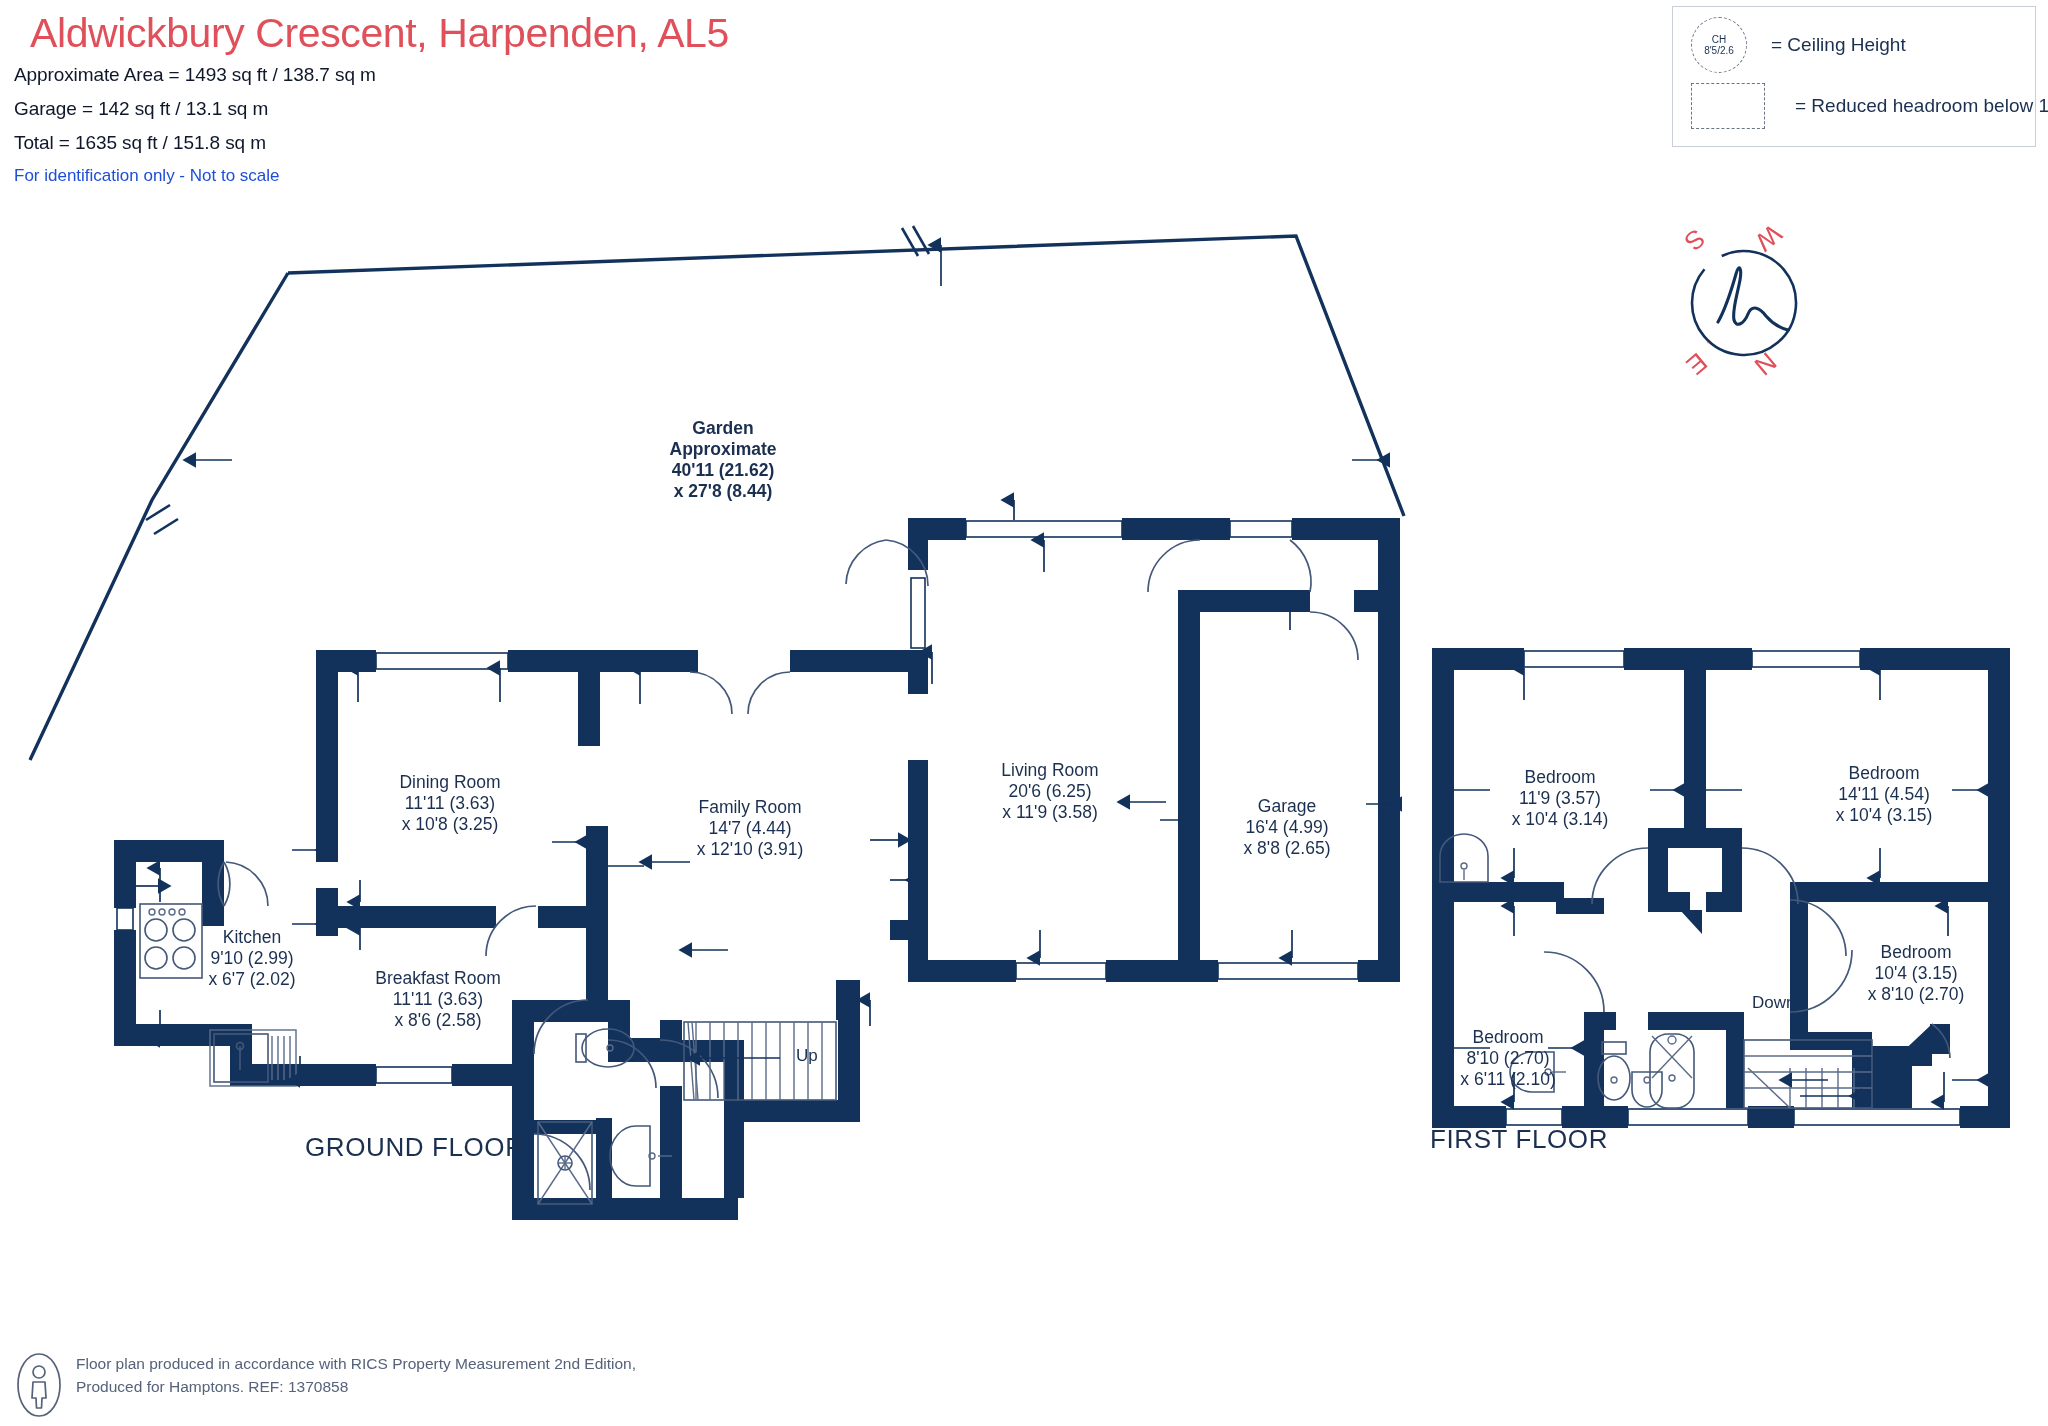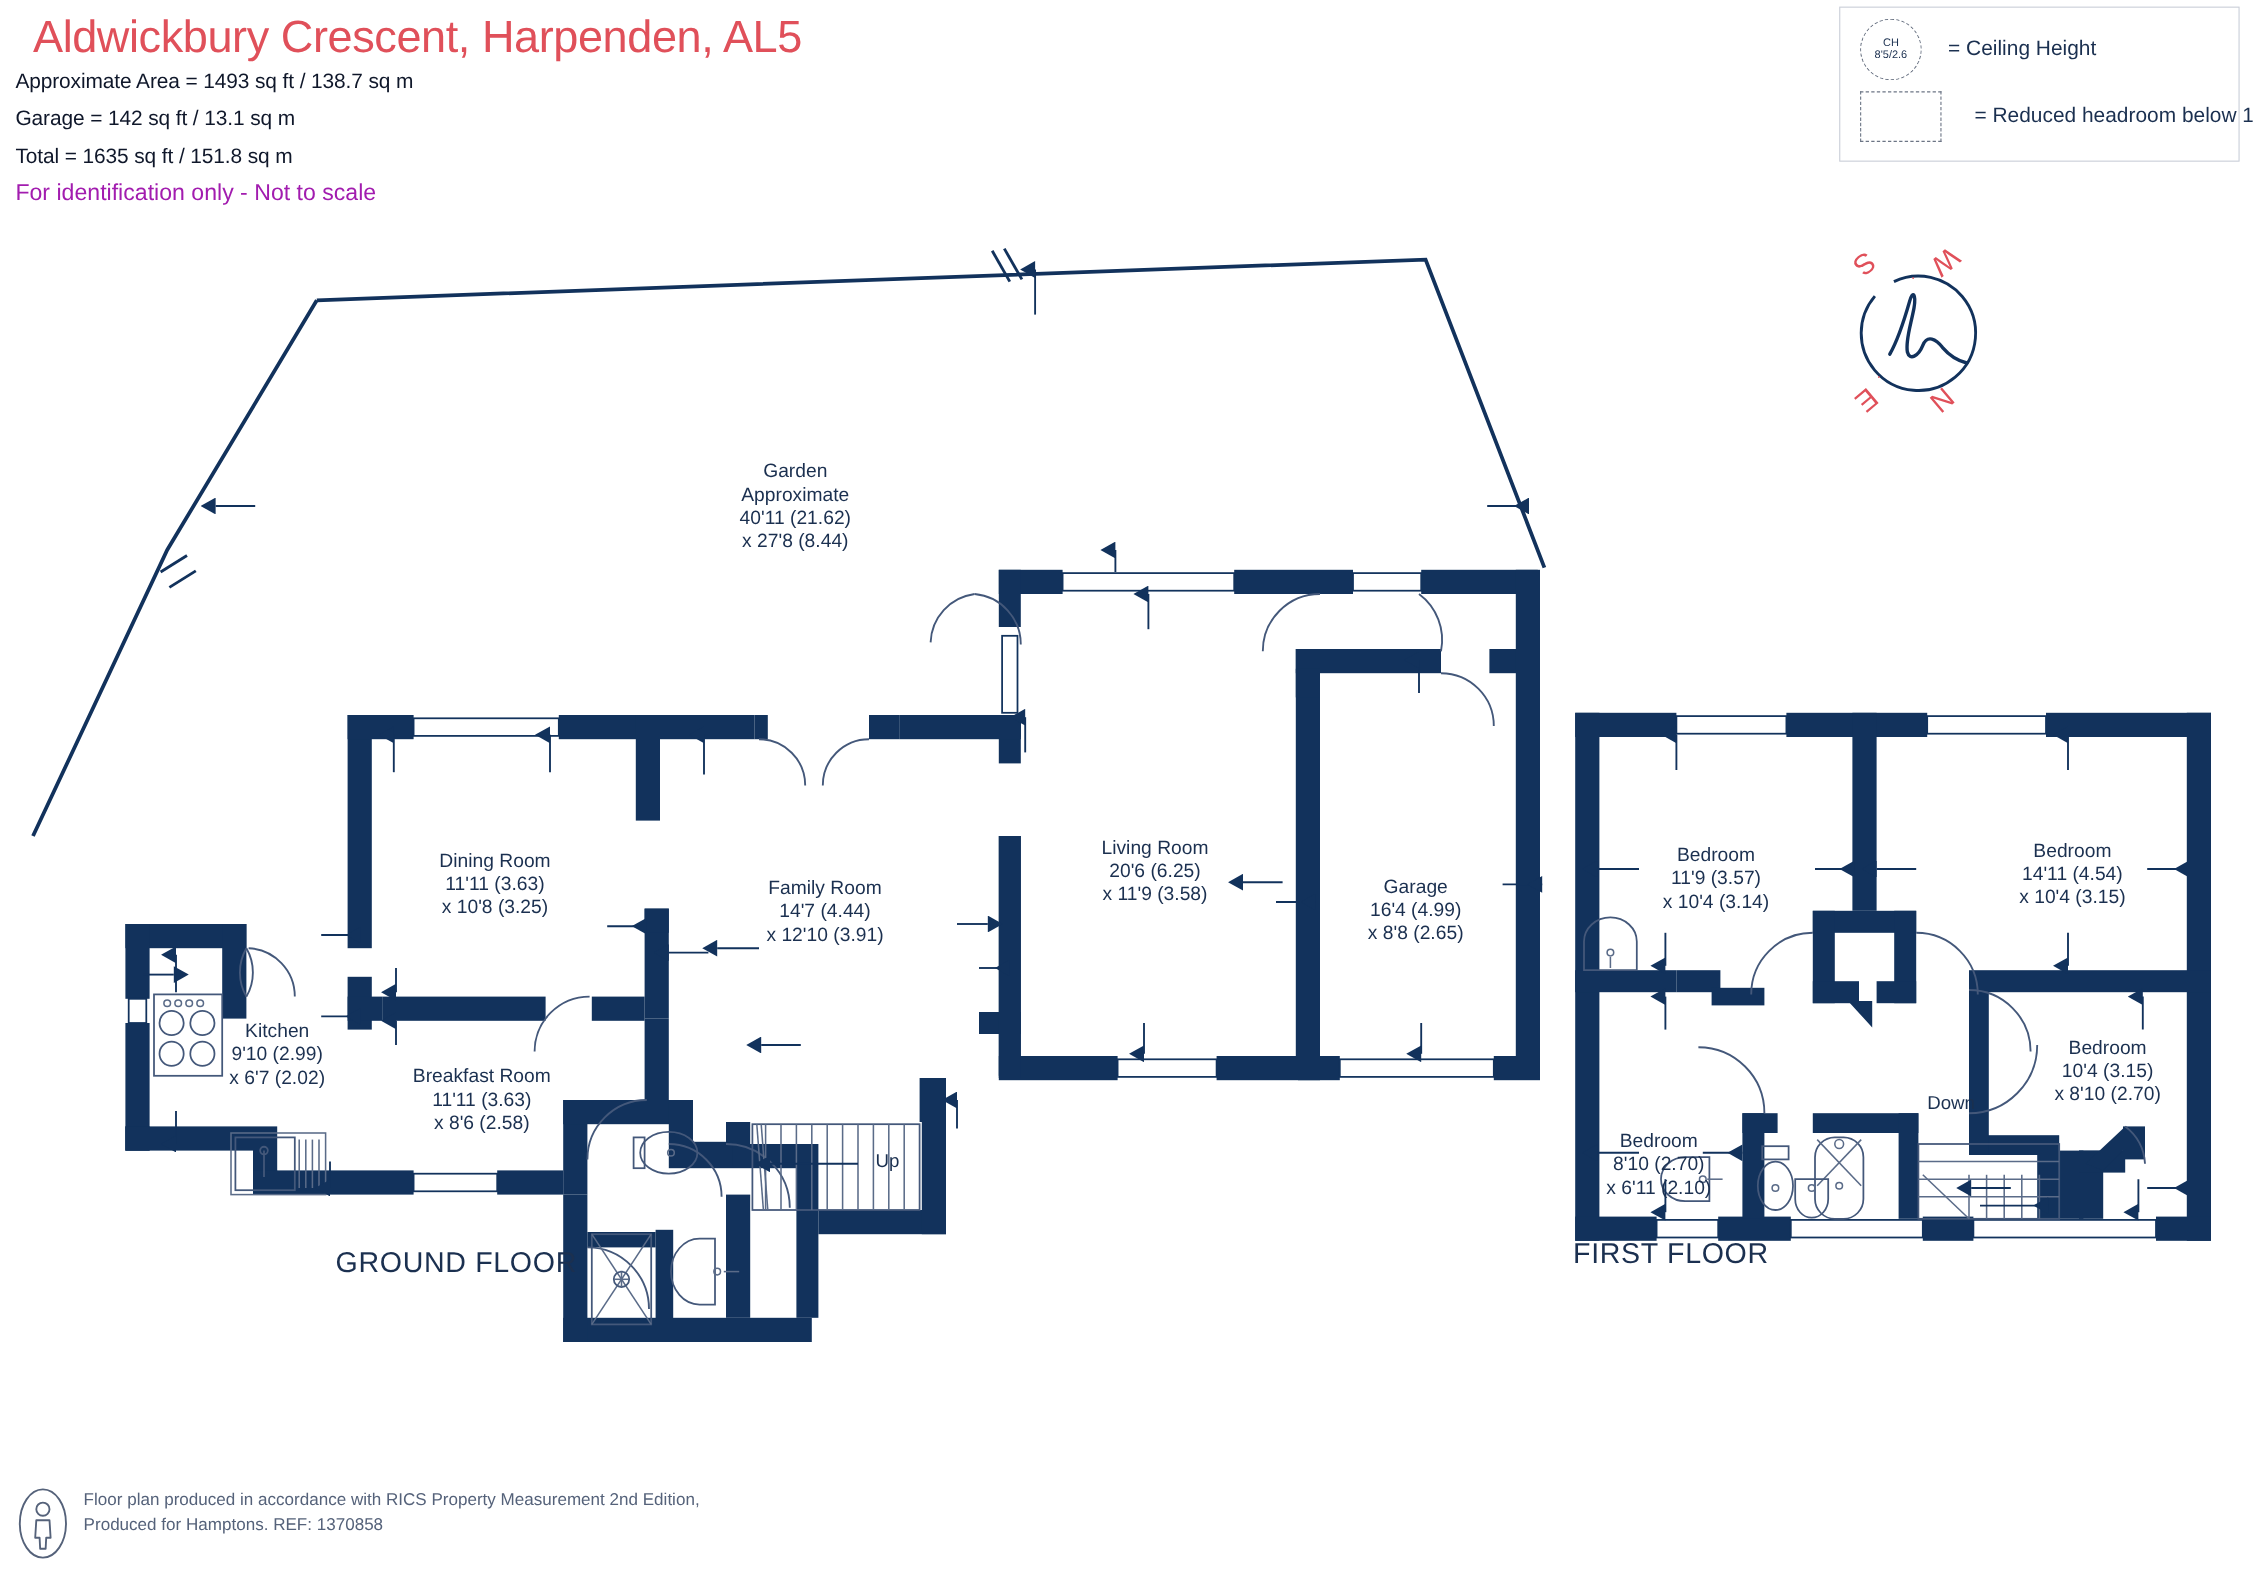--- a/index.html
+++ b/index.html
@@ -13,21 +13,21 @@
 
   
   .hdr{position:absolute;left:14px;top:8px;width:900px;}
   .hdr-title{
     color:#e0505a;font-size:41px;font-weight:400;letter-spacing:-0.4px;
     line-height:50px;white-space:nowrap;margin-left:16px;
   }
   .hdr-line{
     color:#0f172a;font-size:19px;line-height:34px;white-space:nowrap;letter-spacing:-0.1px;
   }
-  .hdr-note{color:#a21caf;font-size:21px;line-height:26px;margin-top:3px;}
+  .hdr-note{color:#1d4ed8;font-size:17px;line-height:26px;margin-top:3px;}
 
   
   .legend{
     position:absolute;left:1672px;top:6px;width:364px;height:141px;
     border:1px solid #c9ced8;box-sizing:border-box;background:#fff;
   }
   .legend-row{position:absolute;display:flex;align-items:center;}
   .legend-row-1{left:18px;top:10px;}
   .legend-row-2{left:18px;top:76px;}
   .ch-circle{
@@ -469,21 +469,21 @@
 
 <div style="position:absolute;left:1664px;top:226px;width:170px;height:160px;">
   <div style="position:absolute;left:92px;top:-4px;font-size:26px;color:#e0505a;transform:rotate(140deg);">W</div>
   <div style="position:absolute;left:22px;top:-2px;font-size:26px;color:#e0505a;transform:rotate(140deg);">S</div>
   <div style="position:absolute;left:92px;top:122px;font-size:26px;color:#e0505a;transform:rotate(140deg);">N</div>
   <div style="position:absolute;left:24px;top:122px;font-size:26px;color:#e0505a;transform:rotate(140deg);">E</div>
   <div style="position:absolute;left:73px;top:18px;font-size:13px;color:#e0505a;">·</div>
   <div style="position:absolute;left:42px;top:108px;font-size:13px;color:#e0505a;">·</div>
 </div>
 
-<div class="room" style="left:723px;top:418px;">
+<div class="room" style="left:723px;top:418px;font-weight:bold;">
   <span class="rn">Garden</span>
   <span class="rd">Approximate</span>
   <span class="rd">40'11 (21.62)</span>
   <span class="rd">x 27'8 (8.44)</span>
 </div>
 
 <div class="room" style="left:450px;top:772px;">
   <span class="rn">Dining Room</span>
   <span class="rd">11'11 (3.63)</span>
   <span class="rd">x 10'8 (3.25)</span>

